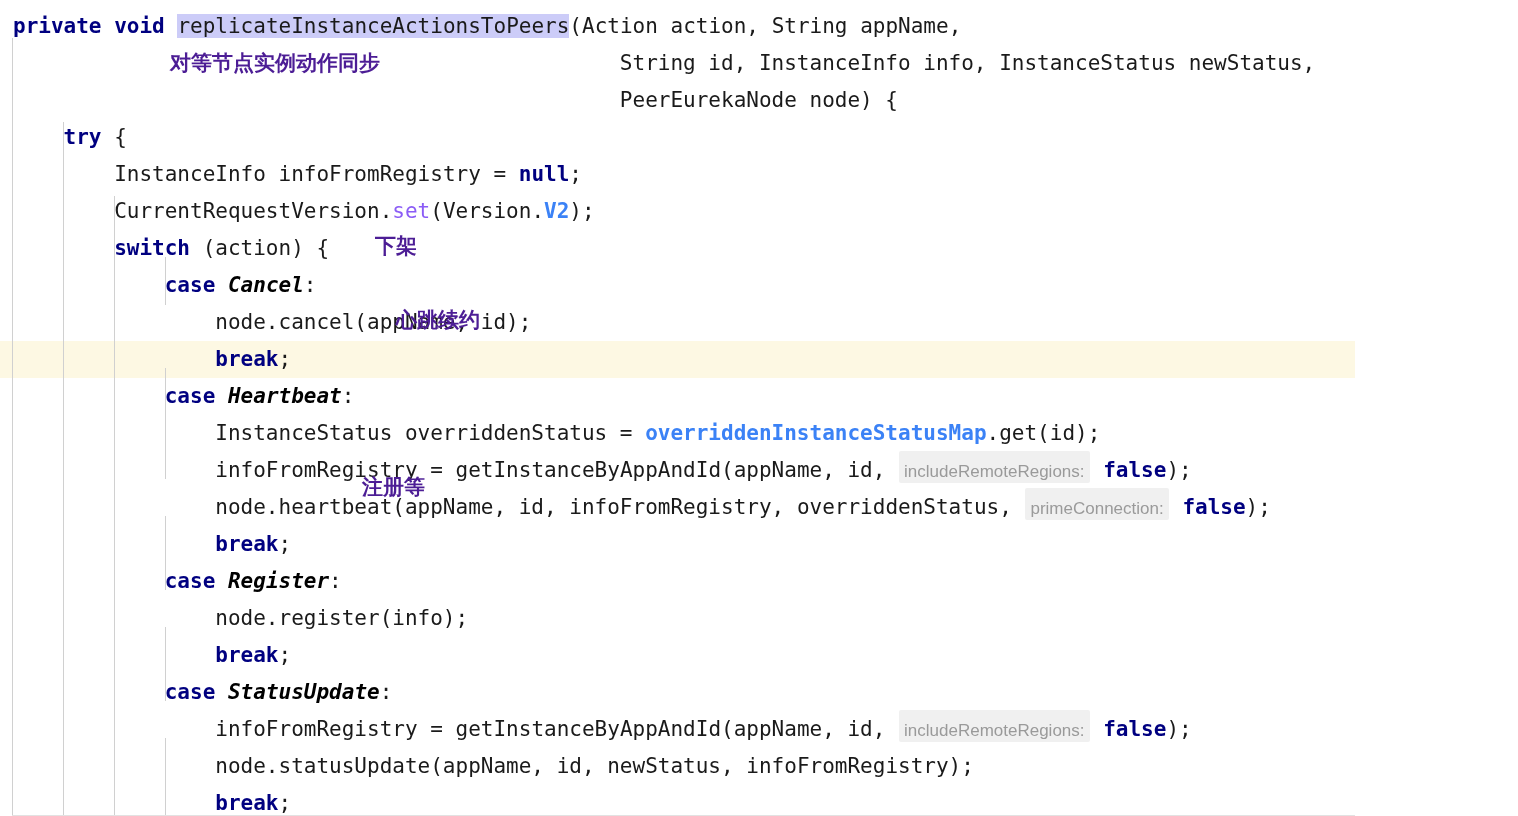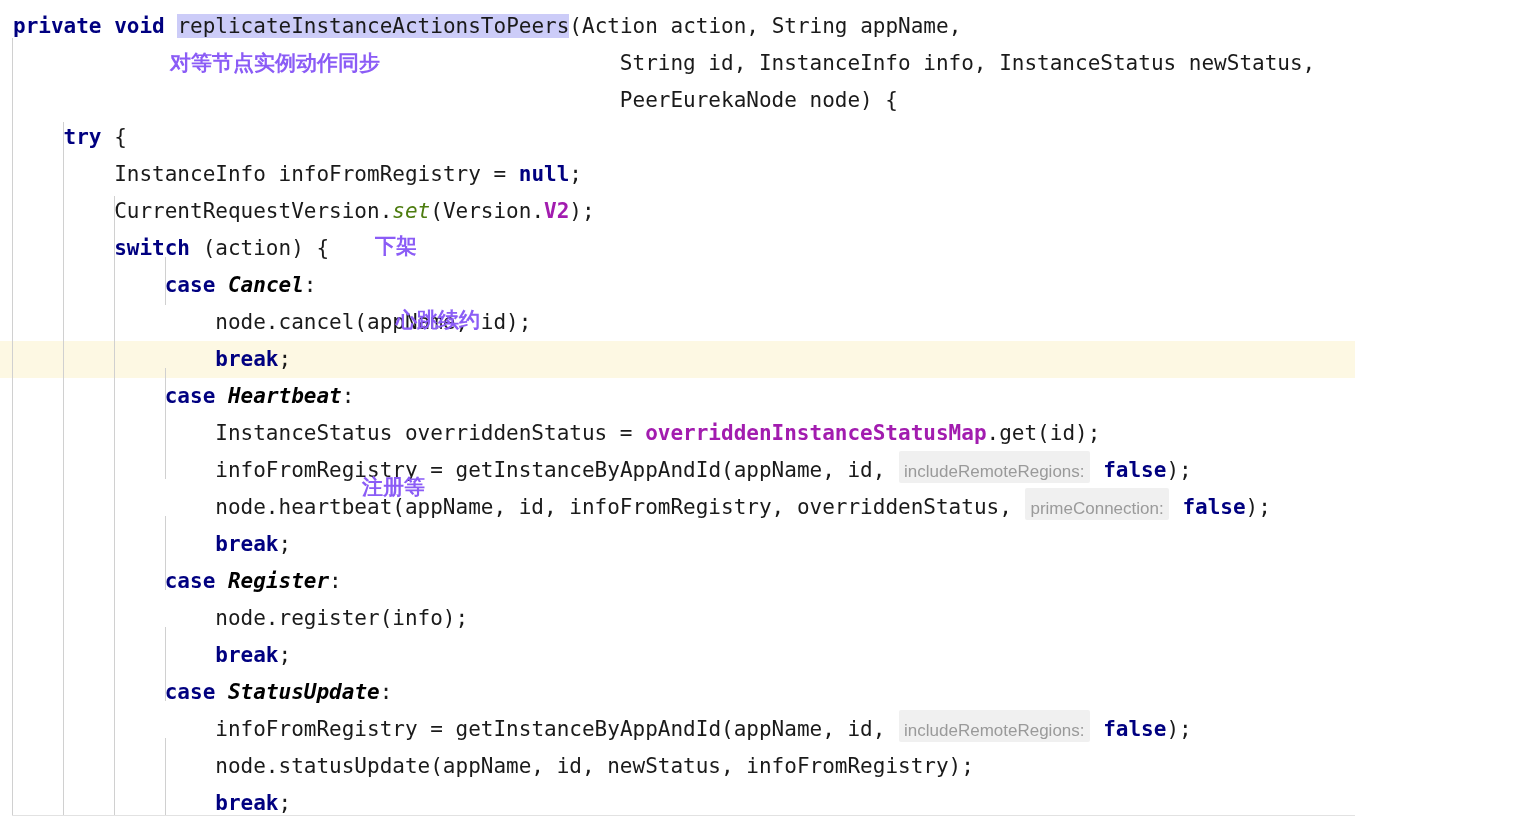--- a/index.html
+++ b/index.html
@@ -80,42 +80,42 @@
     height: 37px;
     line-height: 37px;
     white-space: pre;
     padding-left: 13px;
     box-sizing: border-box;
   }
 
   
   .kw      { color: #000080; font-weight: bold; }
   .plain   { color: #1a1a1a; }
-  .field   { color: #a21caf; font-weight: bold; }
+  .field   { color: #3b82f6; font-weight: bold; }
   .enumc   { color: #000000; font-weight: bold; font-style: italic; }
-  .statfn  { color: #4d7c0f; font-style: italic; }
+  .statfn  { color: #8b5cf6; }
   .local   { color: #1a1a1a; text-underline-offset: 3px; }
   .sel     { background: #ccccf8; }
 
   
   .hint {
     font-family: "Liberation Sans", "DejaVu Sans", sans-serif;
     font-size: 17px;
     color: #9a9a9a;
     background: #f0f0f0;
     border-radius: 2px;
     padding: 11px 5px 2px 5px;
     margin: 0 1px;
     letter-spacing: 0;
   }
 
   
   .cn-note {
     position: absolute;
-    color: #8b5cf6;
+    color: #4c1d95;
     font-family: "DejaVu Sans", "Liberation Sans", sans-serif;
     font-weight: bold;
     font-size: 21px;
     line-height: 37px;
     white-space: pre;
   }
 </style>
 </head>
 <body>
 

